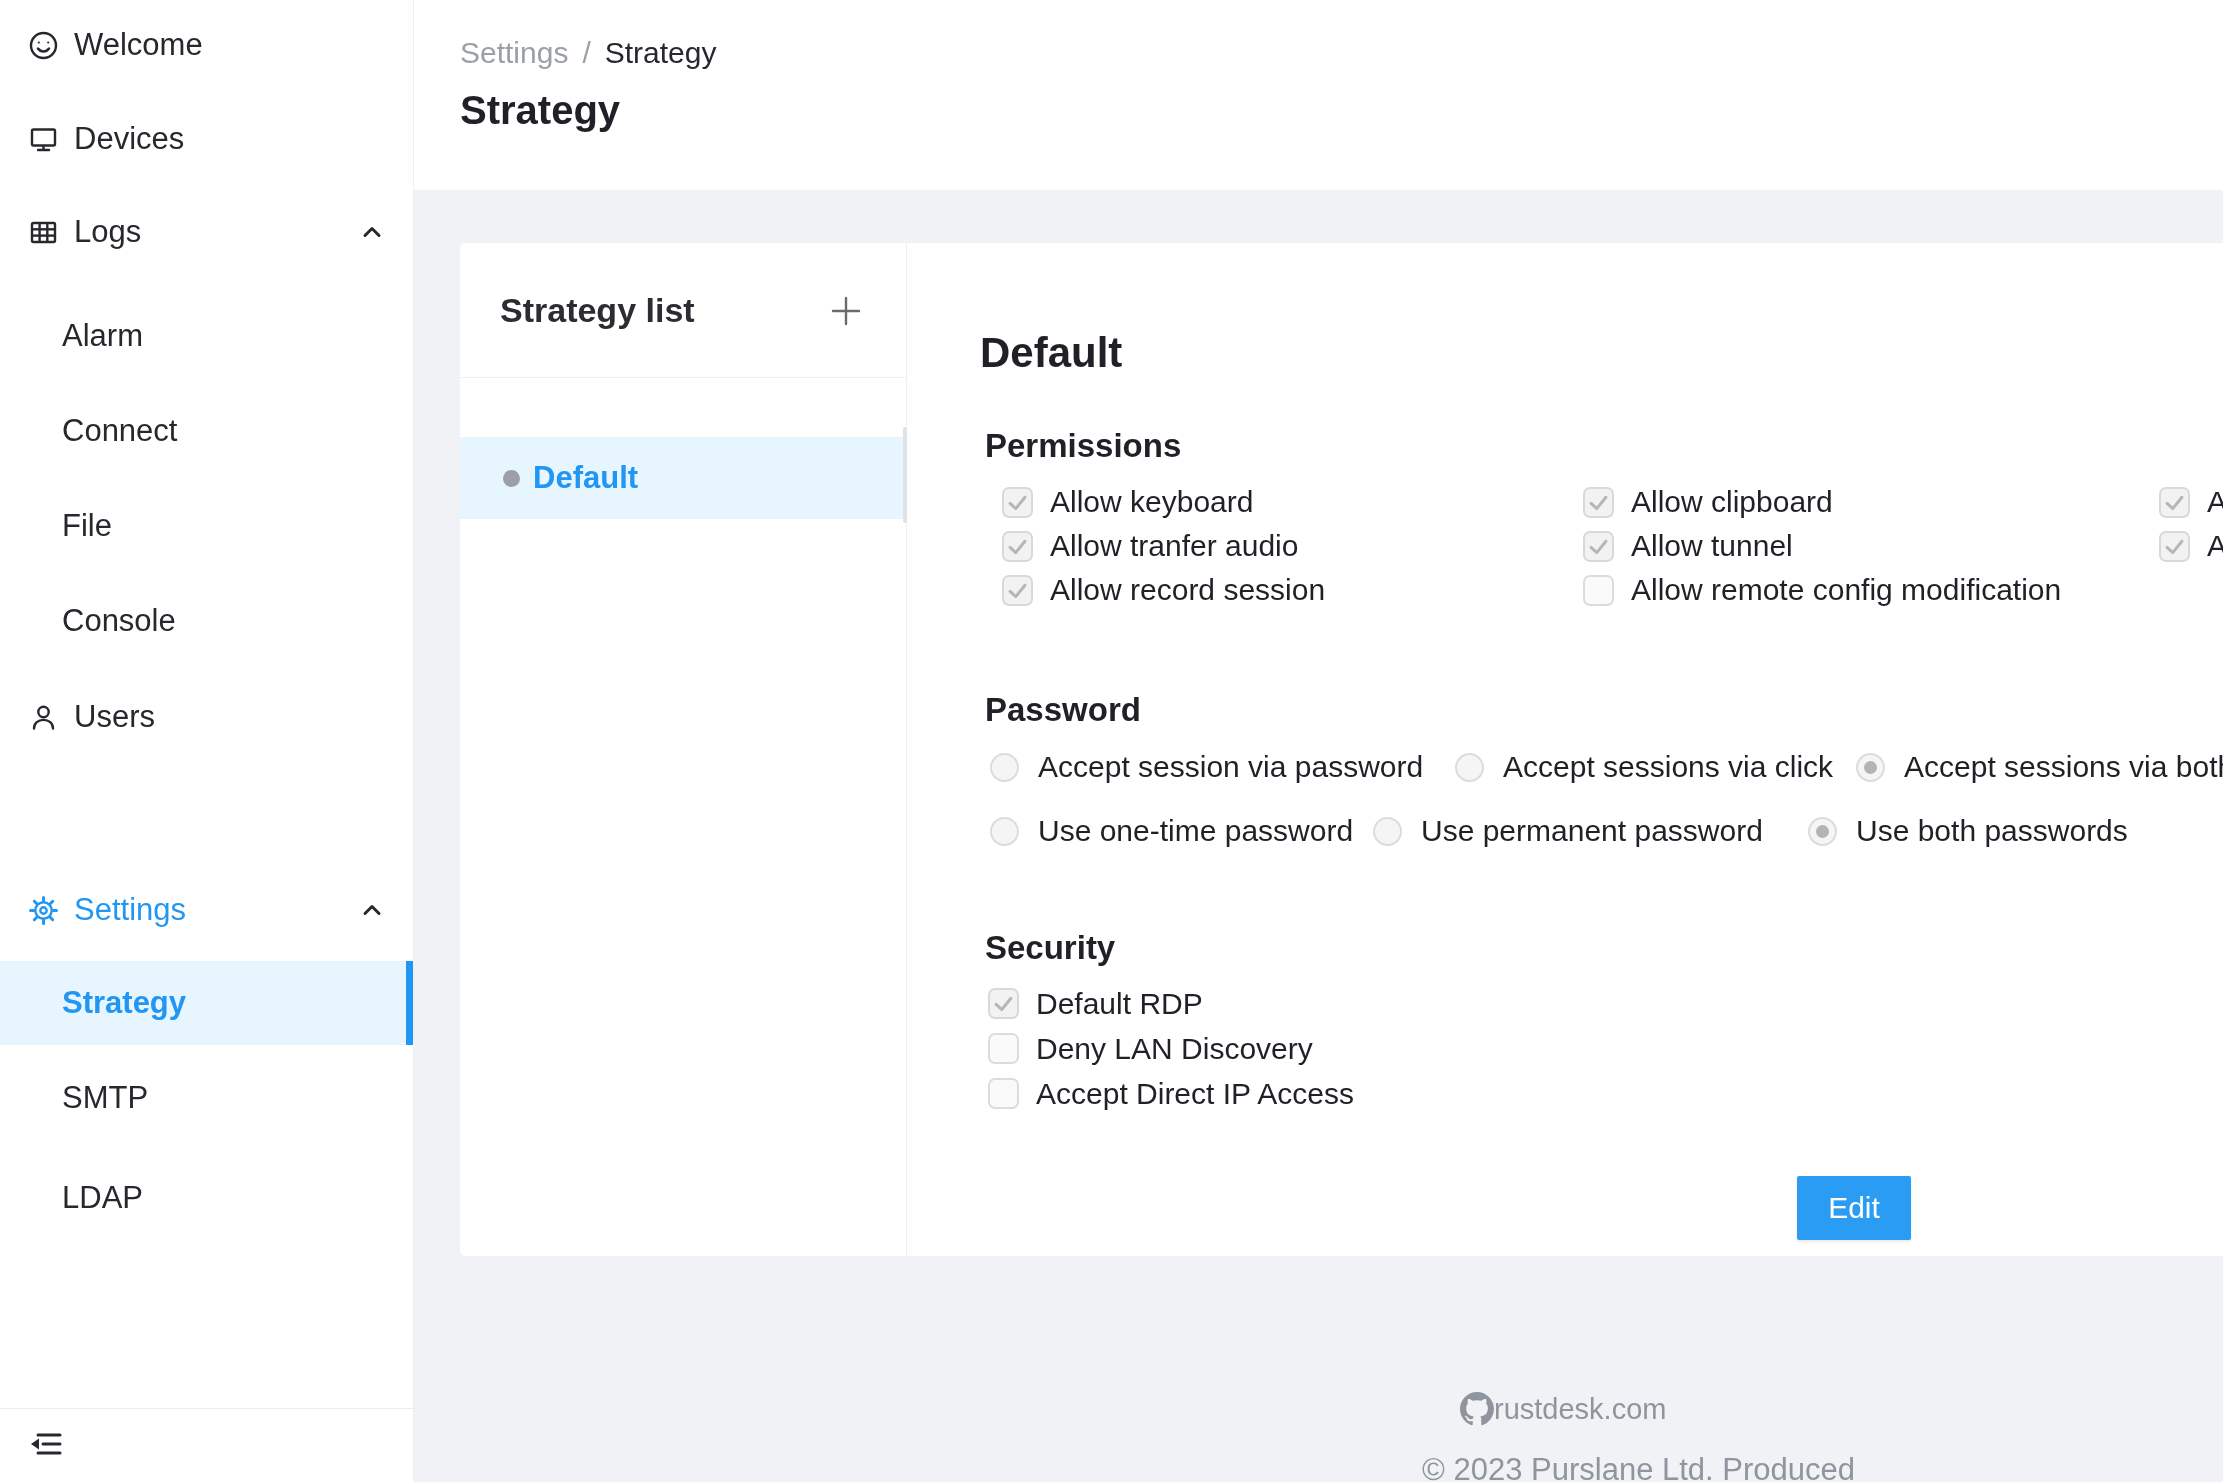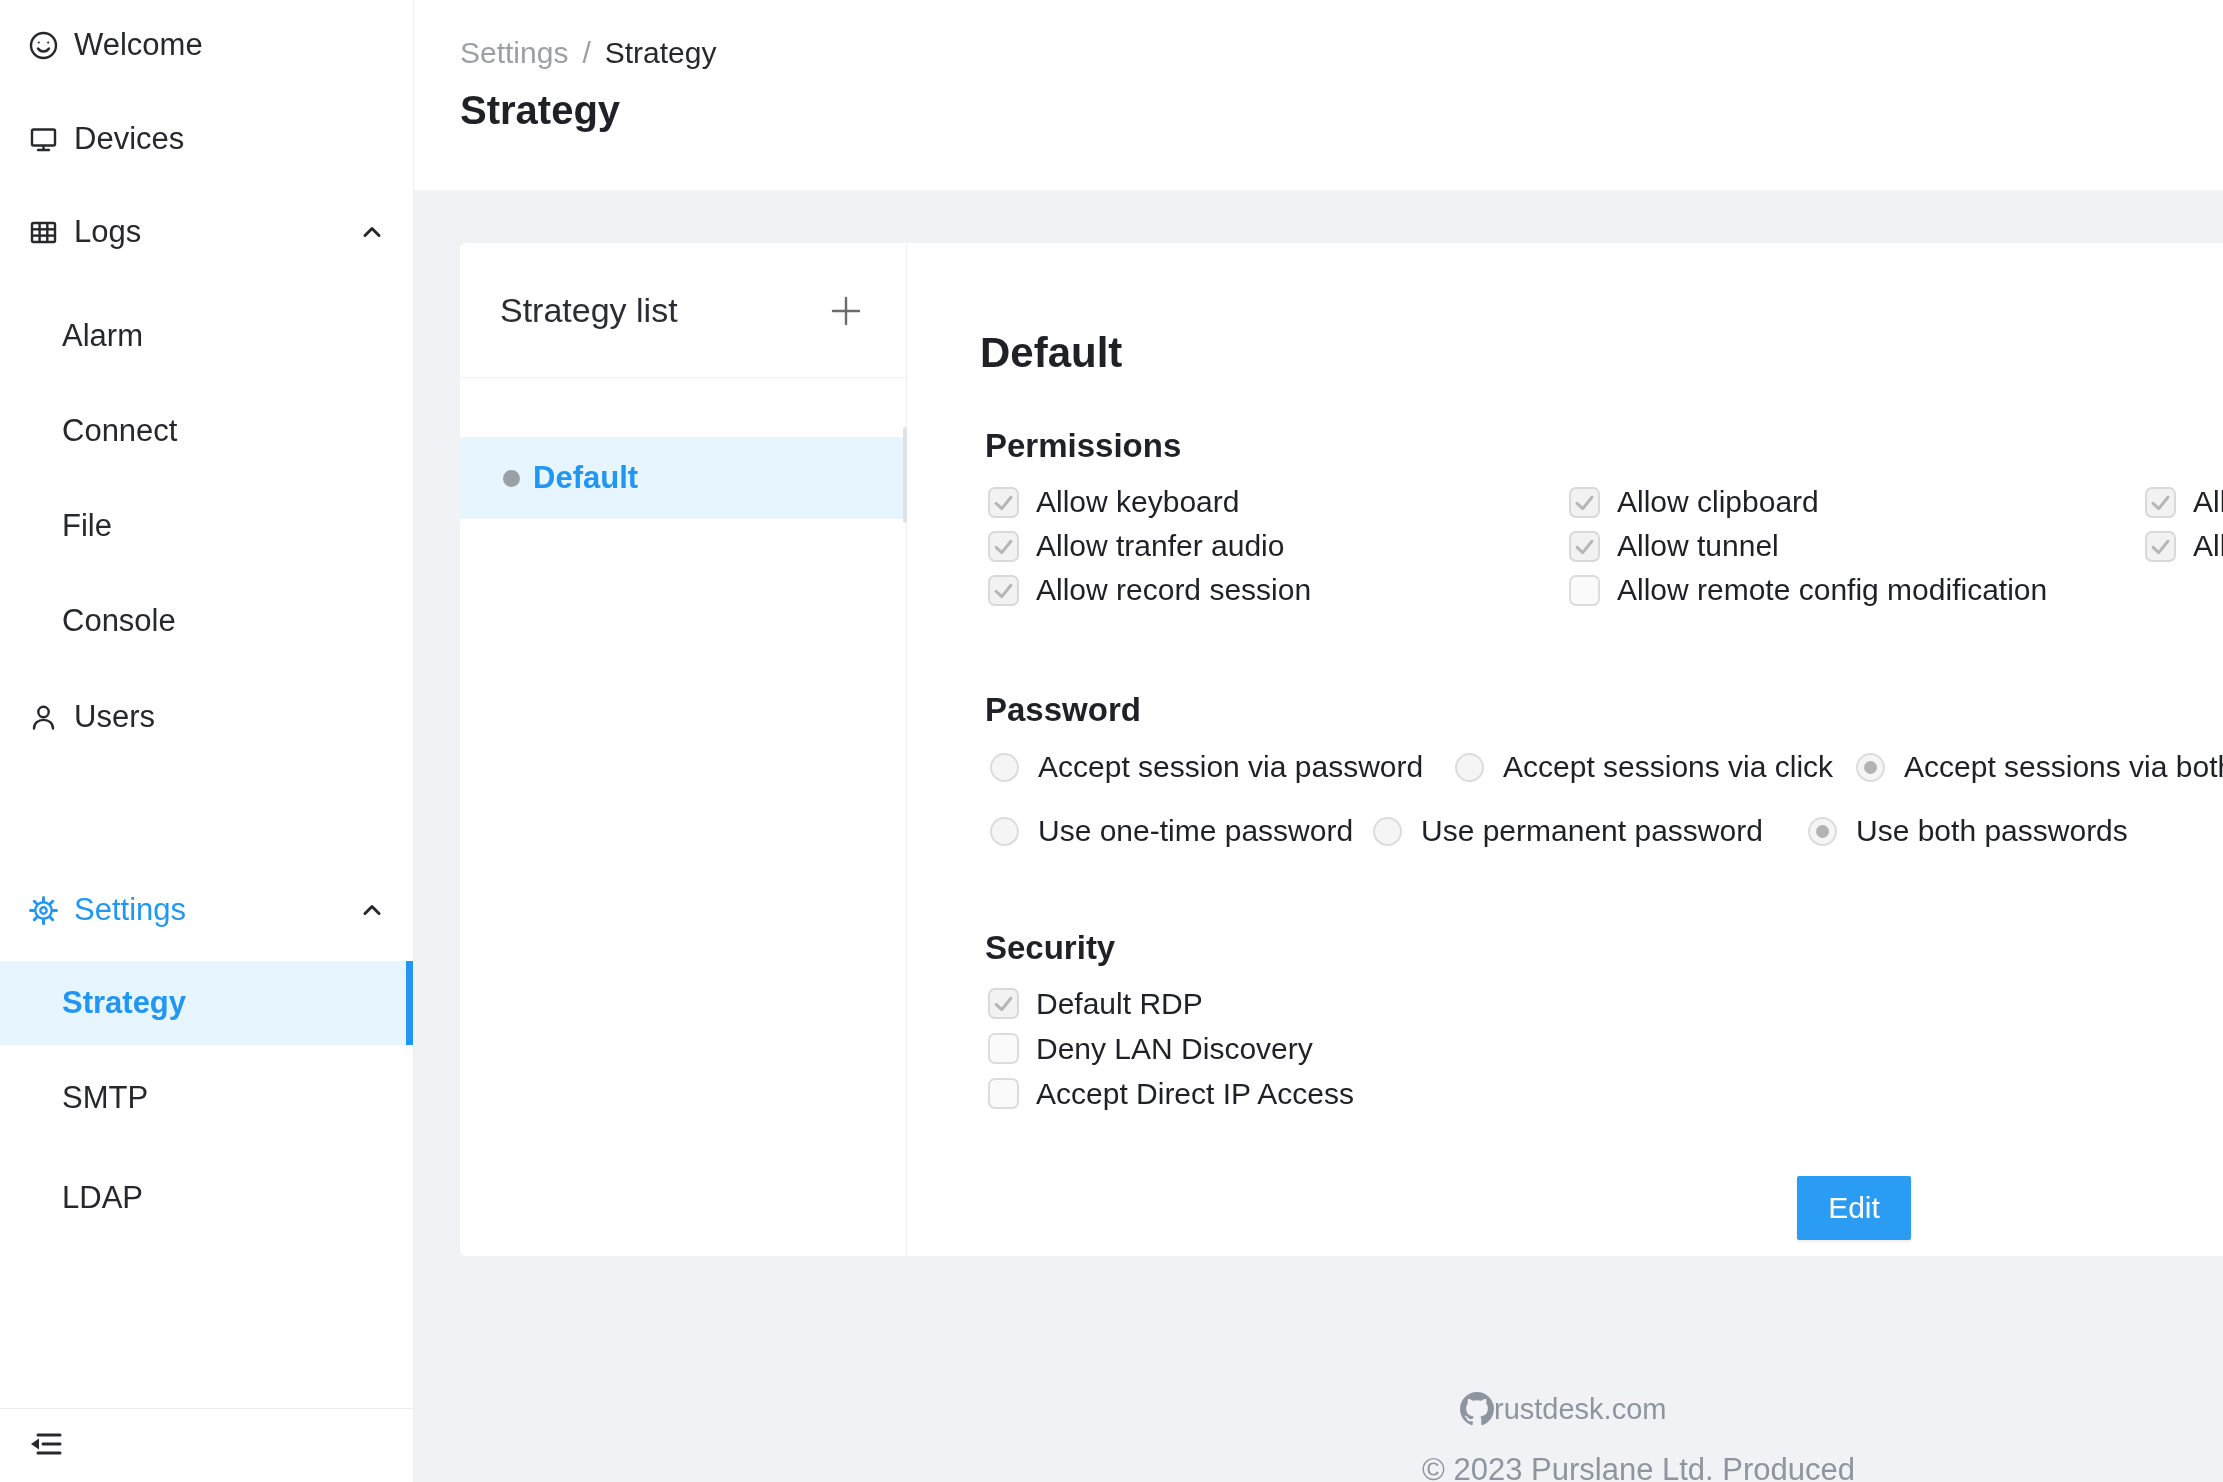--- a/index.html
+++ b/index.html
@@ -29,37 +29,37 @@
   .breadcrumb{position:absolute;left:46px;top:36px;font-size:30px;display:flex;gap:14px;}
   .breadcrumb .dim{color:#9b9fa6;}
   .breadcrumb .cur{color:#27282d;}
   .page-title{position:absolute;left:46px;top:88px;font-size:40px;font-weight:bold;color:#1f2127;}
 
   
   .card{position:absolute;left:460px;top:243px;width:1910px;height:1013px;background:#fff;border-radius:6px;}
   .list-col{position:absolute;left:0;top:0;width:447px;height:1013px;border-right:1px solid #f0f0f0;box-sizing:border-box;}
   .list-header{position:absolute;left:0;top:0;width:447px;height:135px;border-bottom:1px solid #f0f0f0;box-sizing:border-box;}
   .list-title{position:absolute;left:40px;top:0;height:135px;display:flex;align-items:center;
-              font-size:34px;font-weight:400;color:#2b2d33;}
+              font-size:34px;font-weight:700;color:#2b2d33;}
   .add-btn{position:absolute;left:370px;top:52px;width:32px;height:32px;display:flex;align-items:center;justify-content:center;cursor:pointer;}
   .list-item{position:absolute;left:0;top:194px;width:447px;height:82px;background:#e7f5fe;
              display:flex;align-items:center;cursor:pointer;}
   .list-item .dot{width:17px;height:17px;border-radius:50%;background:#9b9fa6;margin-left:43px;}
   .list-item .item-label{margin-left:13px;font-size:31px;font-weight:bold;color:#2196f3;}
   .list-scrollbar{position:absolute;left:443px;top:184px;width:4px;height:96px;background:#dfe3e7;border-radius:2px;}
 
   
   .detail-title{position:absolute;left:980px;top:294px;font-size:42px;font-weight:600;color:#1f2127;}
   .sec-heading{position:absolute;font-size:33px;font-weight:600;color:#1f2127;}
   .h-permissions{left:985px;top:394px;}
   .h-password{left:985px;top:658px;}
   .h-security{left:985px;top:896px;}
 
   .cb-col{position:absolute;top:480px;}
-  .cb-col .cbrow{height:44px;display:flex;align-items:center;gap:17px;}
+  .cb-col .cbrow{height:44px;display:flex;align-items:center;gap:17px;margin-left:14px;}
   .sec-col{position:absolute;left:988px;top:981px;}
   .sec-col .cbrow{height:45px;display:flex;align-items:center;gap:17px;}
   .cb{width:31px;height:31px;box-sizing:border-box;border:2px solid #dcdcdc;border-radius:7px;
       background:#fafafa;display:flex;align-items:center;justify-content:center;flex:0 0 auto;}
   .cb.checked{background:#f2f2f2;border-color:#d9d9d9;}
   .cb svg{display:none;}
   .cb.checked svg{display:block;}
   .lbl{font-size:30px;color:#1f2127;white-space:nowrap;}
 
   .radio-row{position:absolute;left:0;width:2223px;height:34px;}

